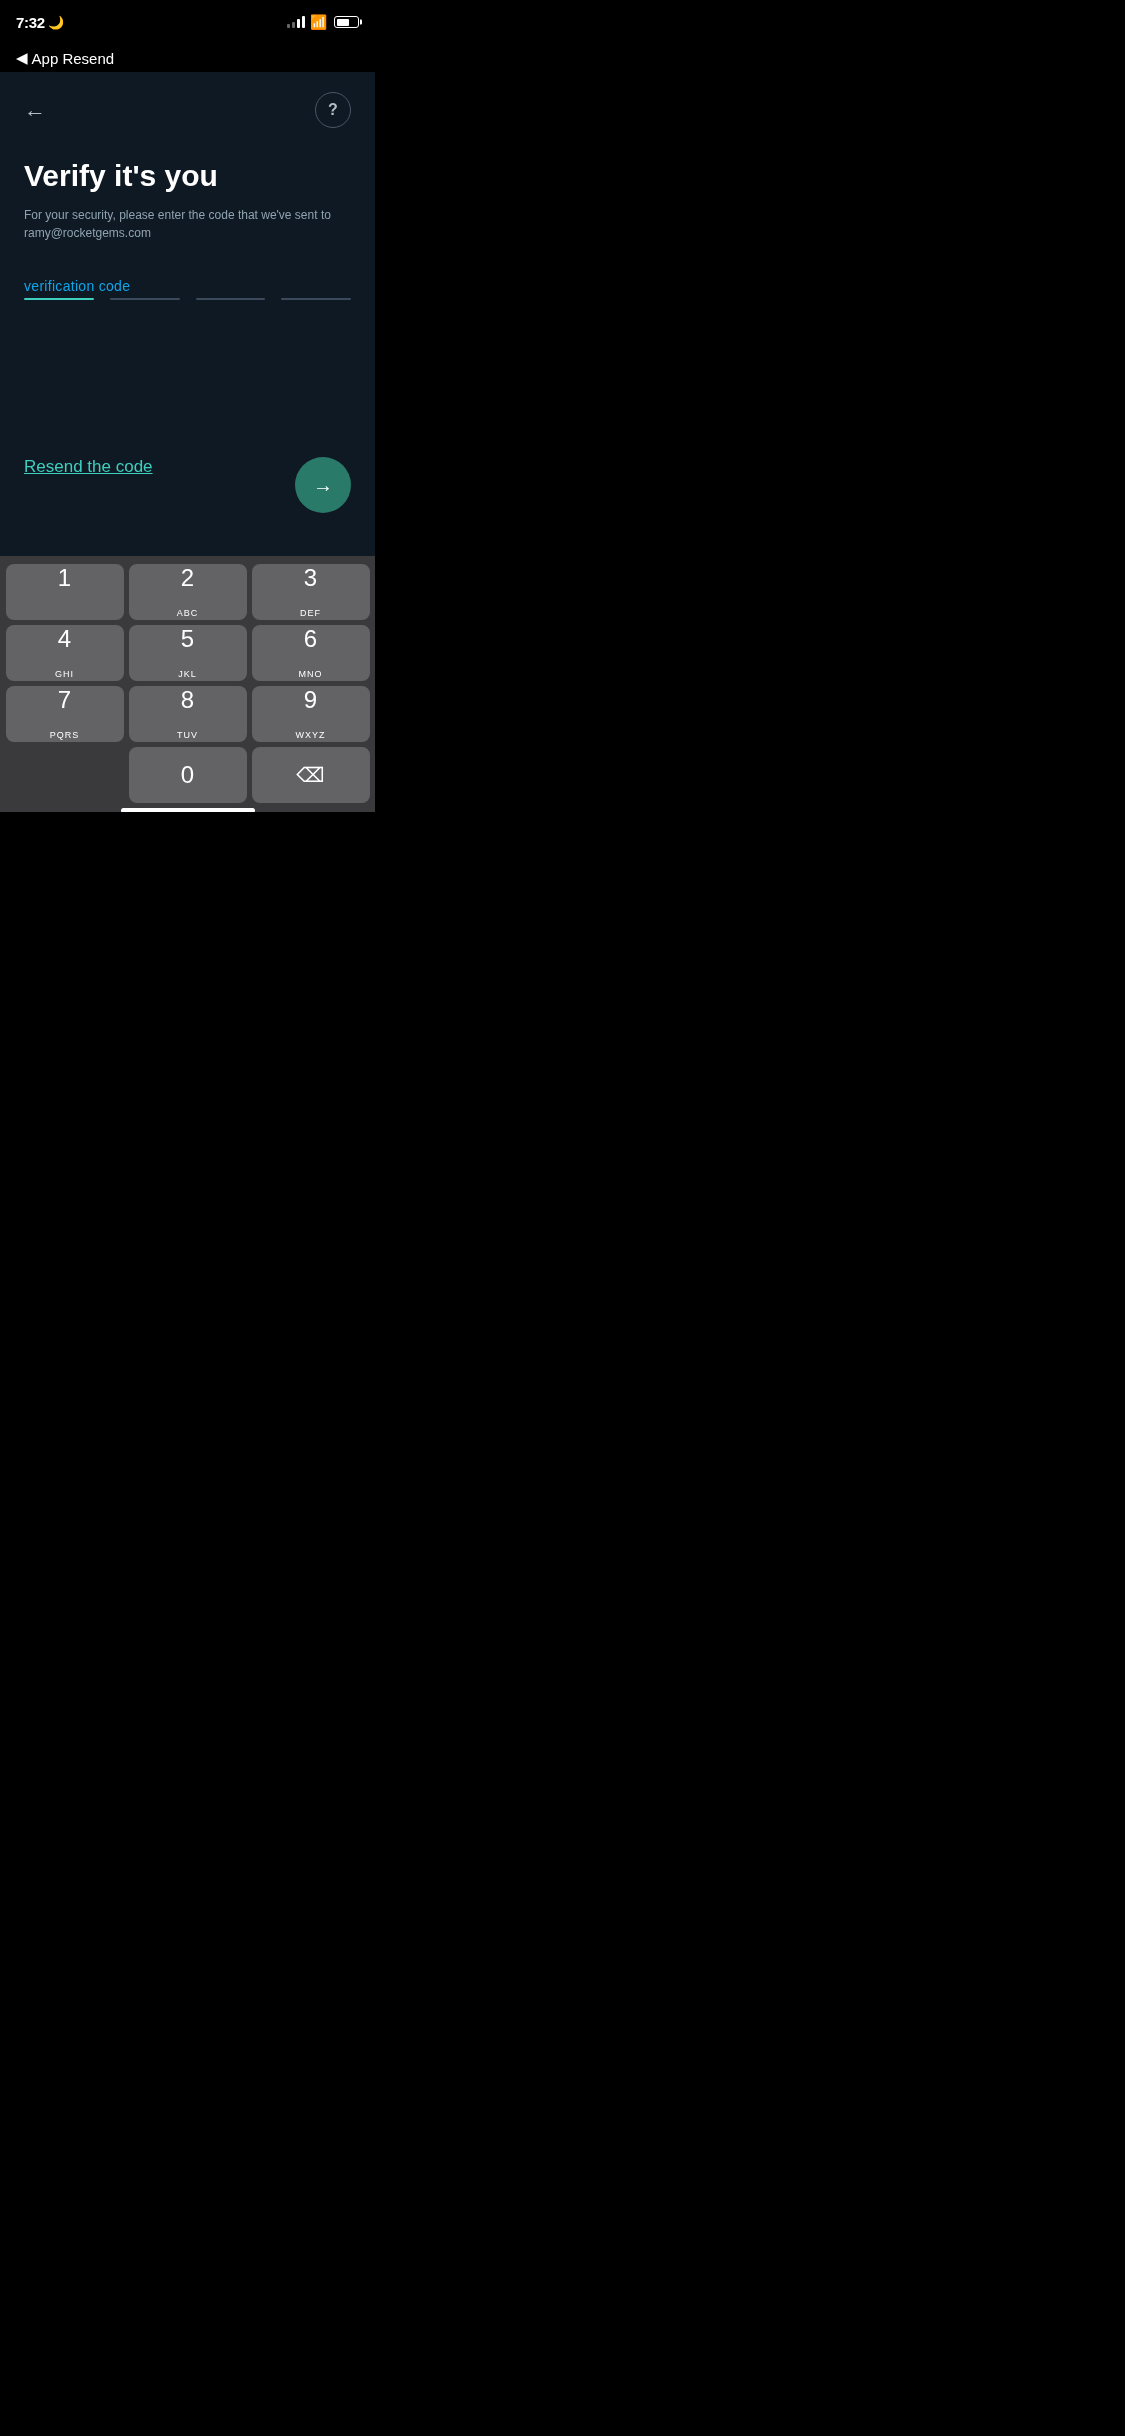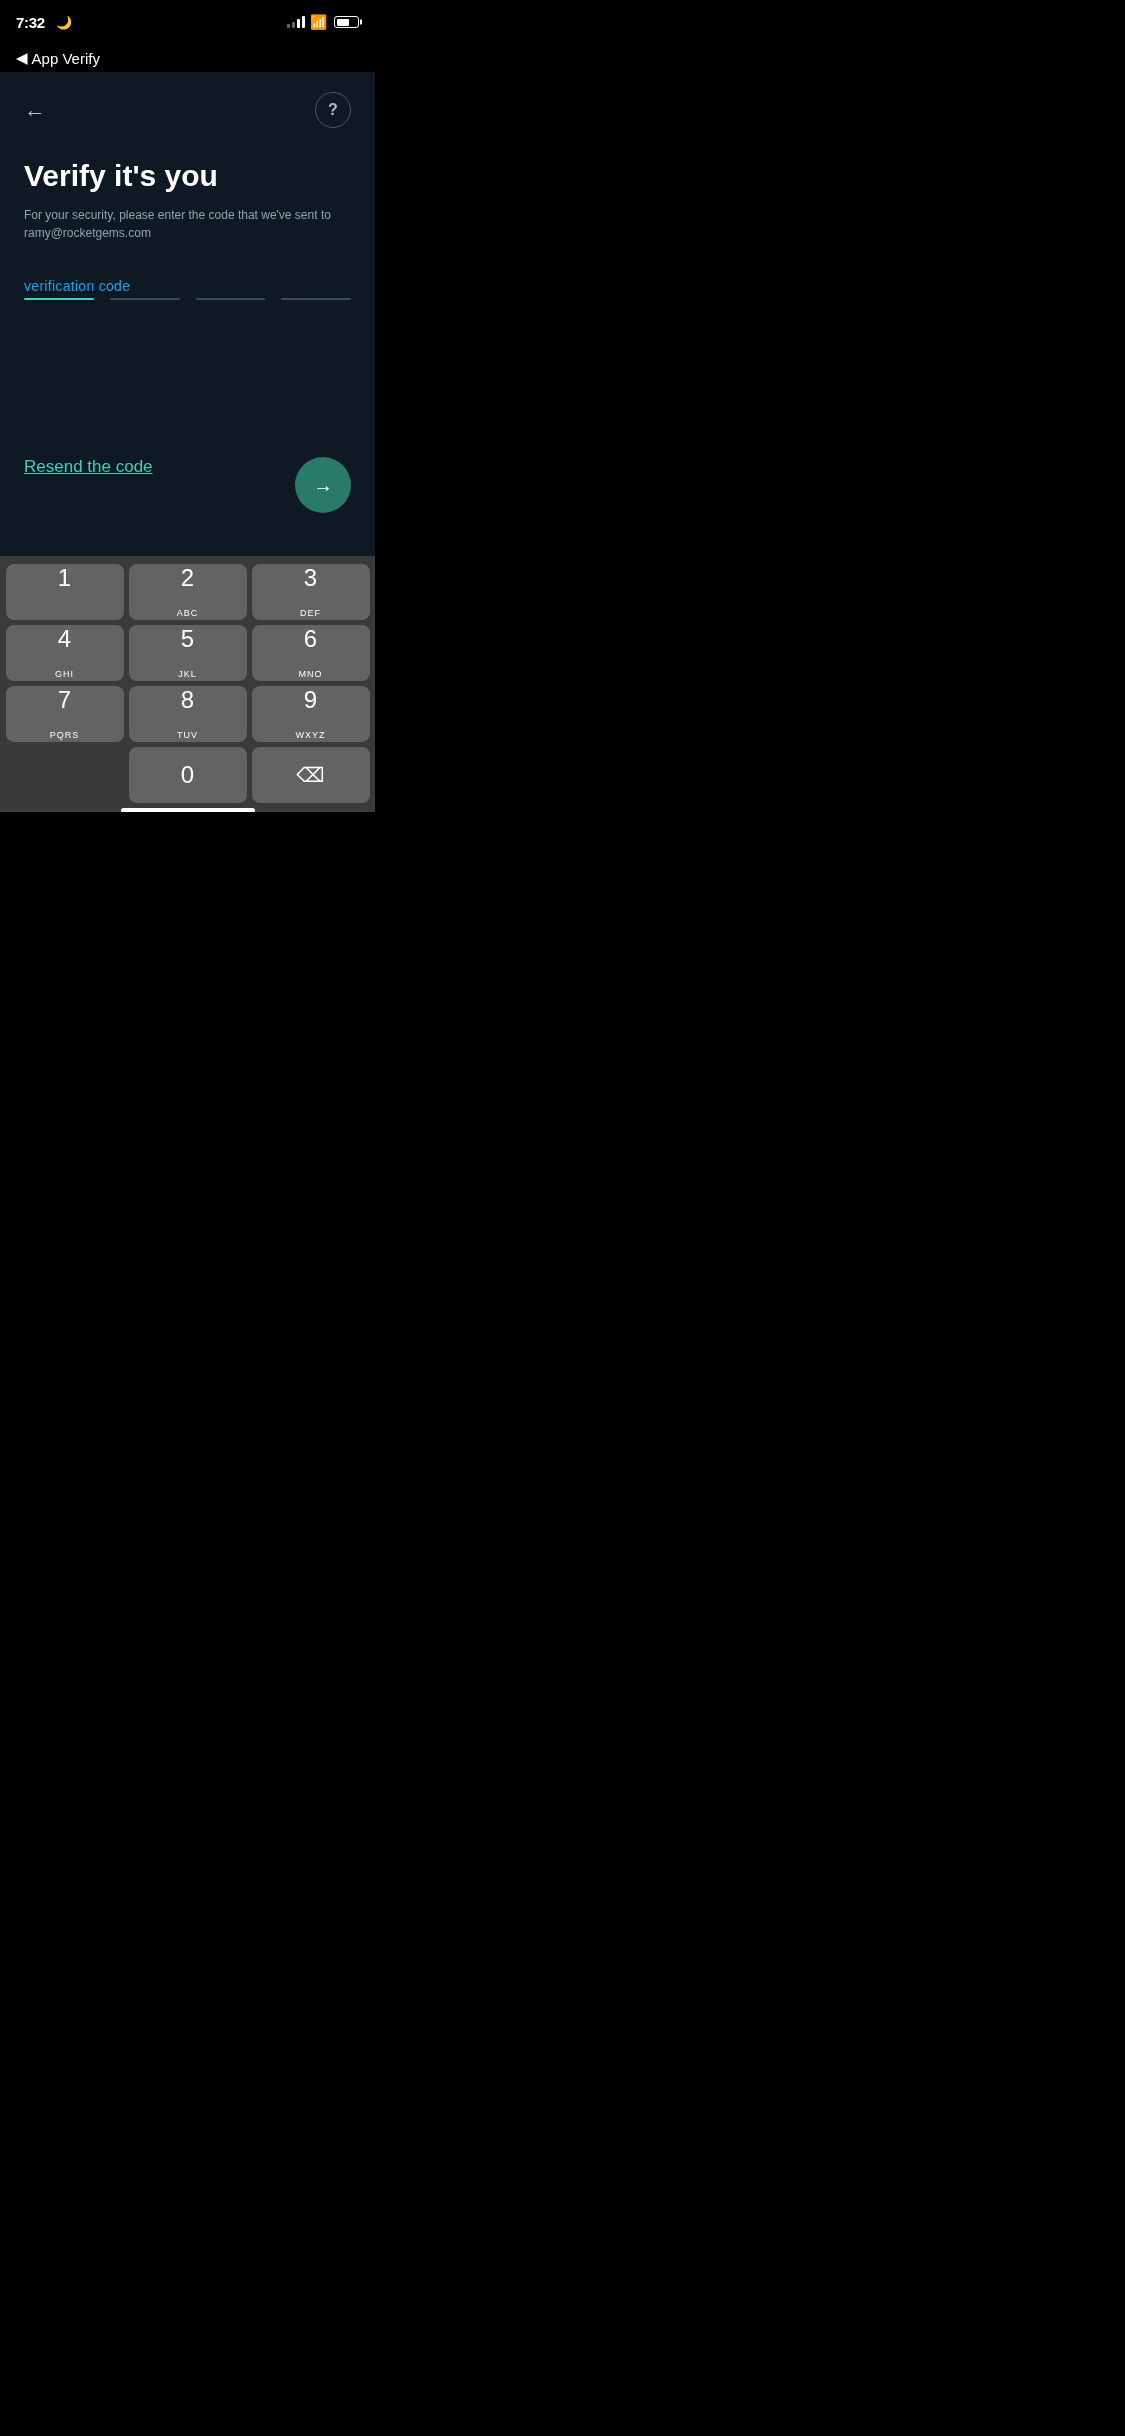--- a/index.html
+++ b/index.html
@@ -21,21 +21,21 @@
       display: flex;
       align-items: center;
       justify-content: space-between;
       padding: 0 16px;
       position: relative;
     }
 
     .status-bar-left {
       display: flex;
       align-items: center;
-      gap: 12px;
+      gap: 4px;
       justify-content: flex-end;
     }
 
     .status-time {
       color: #fff;
       font-size: 15px;
       font-weight: 600;
       letter-spacing: -0.3px;
     }
 
@@ -338,21 +338,21 @@
     <span class="wifi-icon">📶</span>
     <div class="battery-icon">
       <div class="battery-fill"></div>
     </div>
   </div>
 </div>
 
 <div class="nav-back-bar">
   <div class="back-arrow-nav">
     <span>◀</span>
-    <span>App Verify</span>
+    <span>App Resend</span>
   </div>
 </div>
 
 <div class="app-container">
 
   <div class="app-header">
     <div class="header-back-btn">←</div>
     <div class="help-btn">
       <span>?</span>
     </div>

